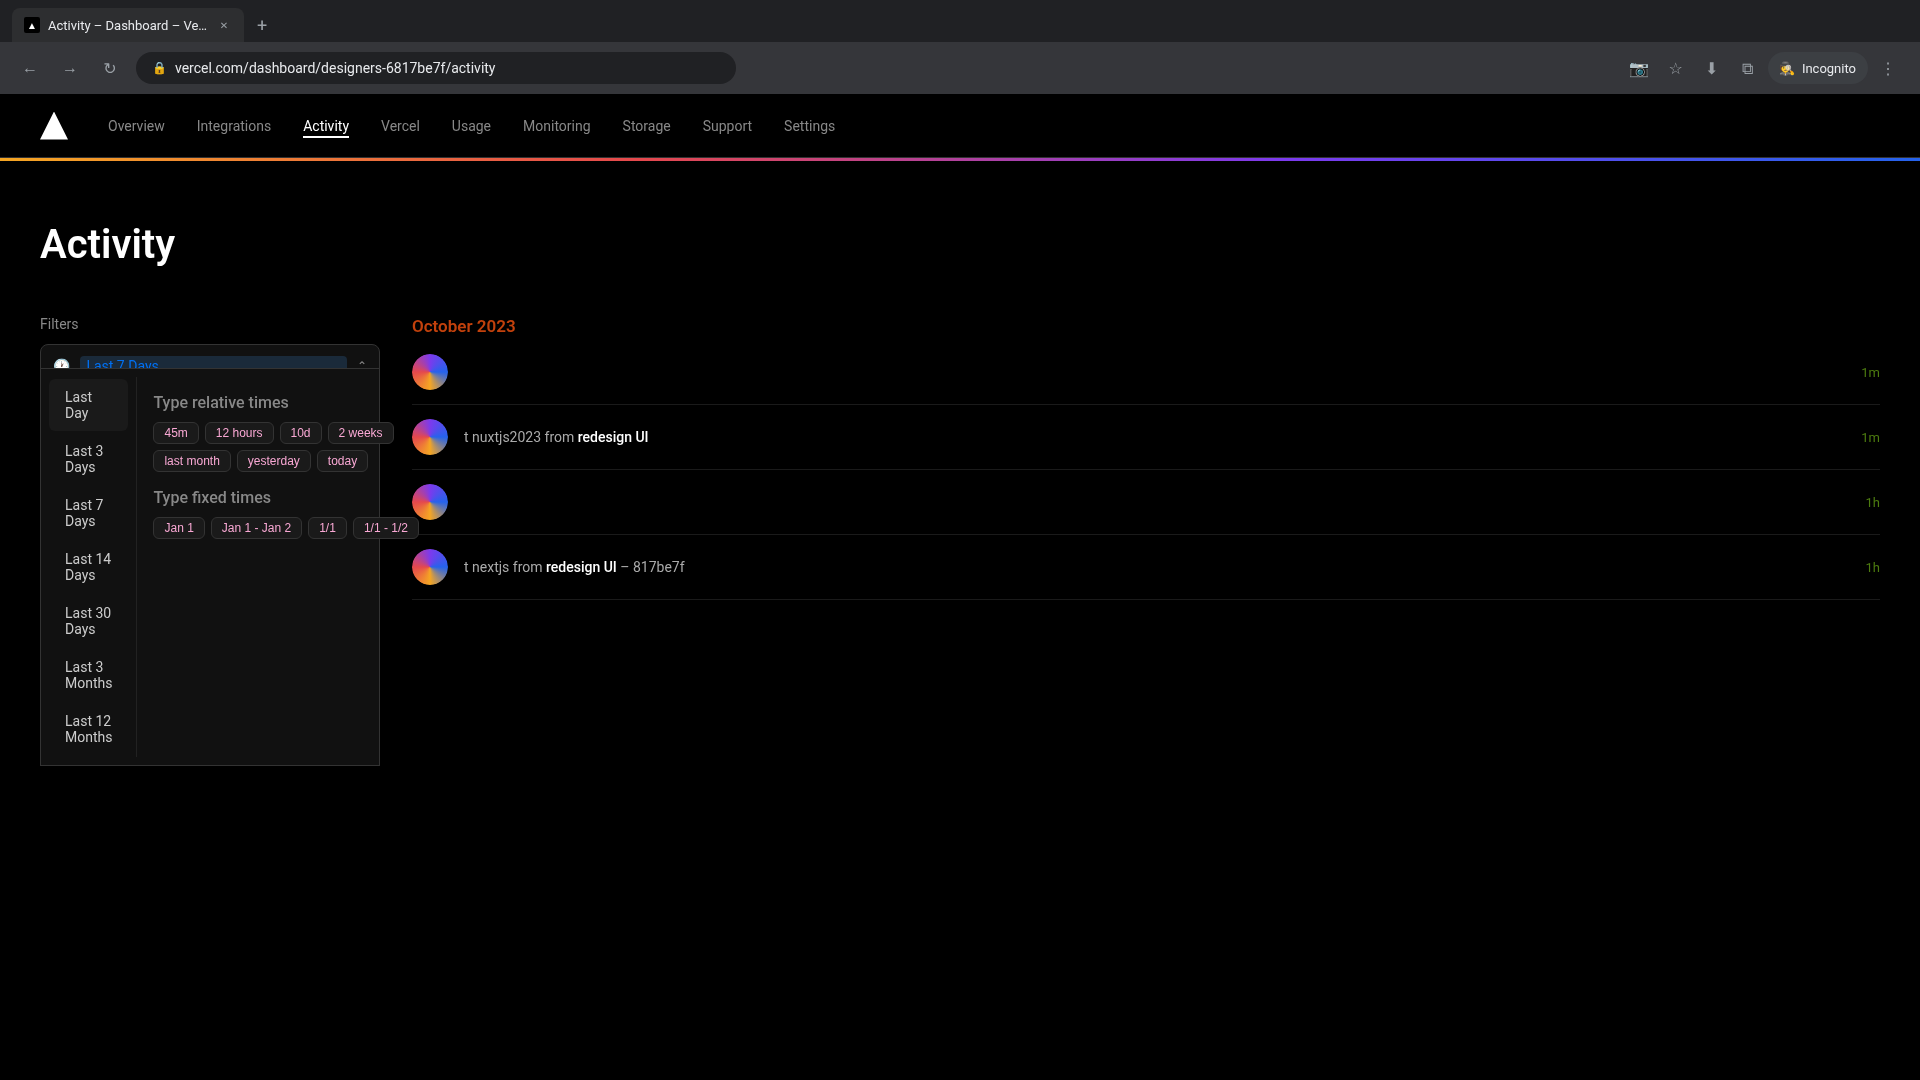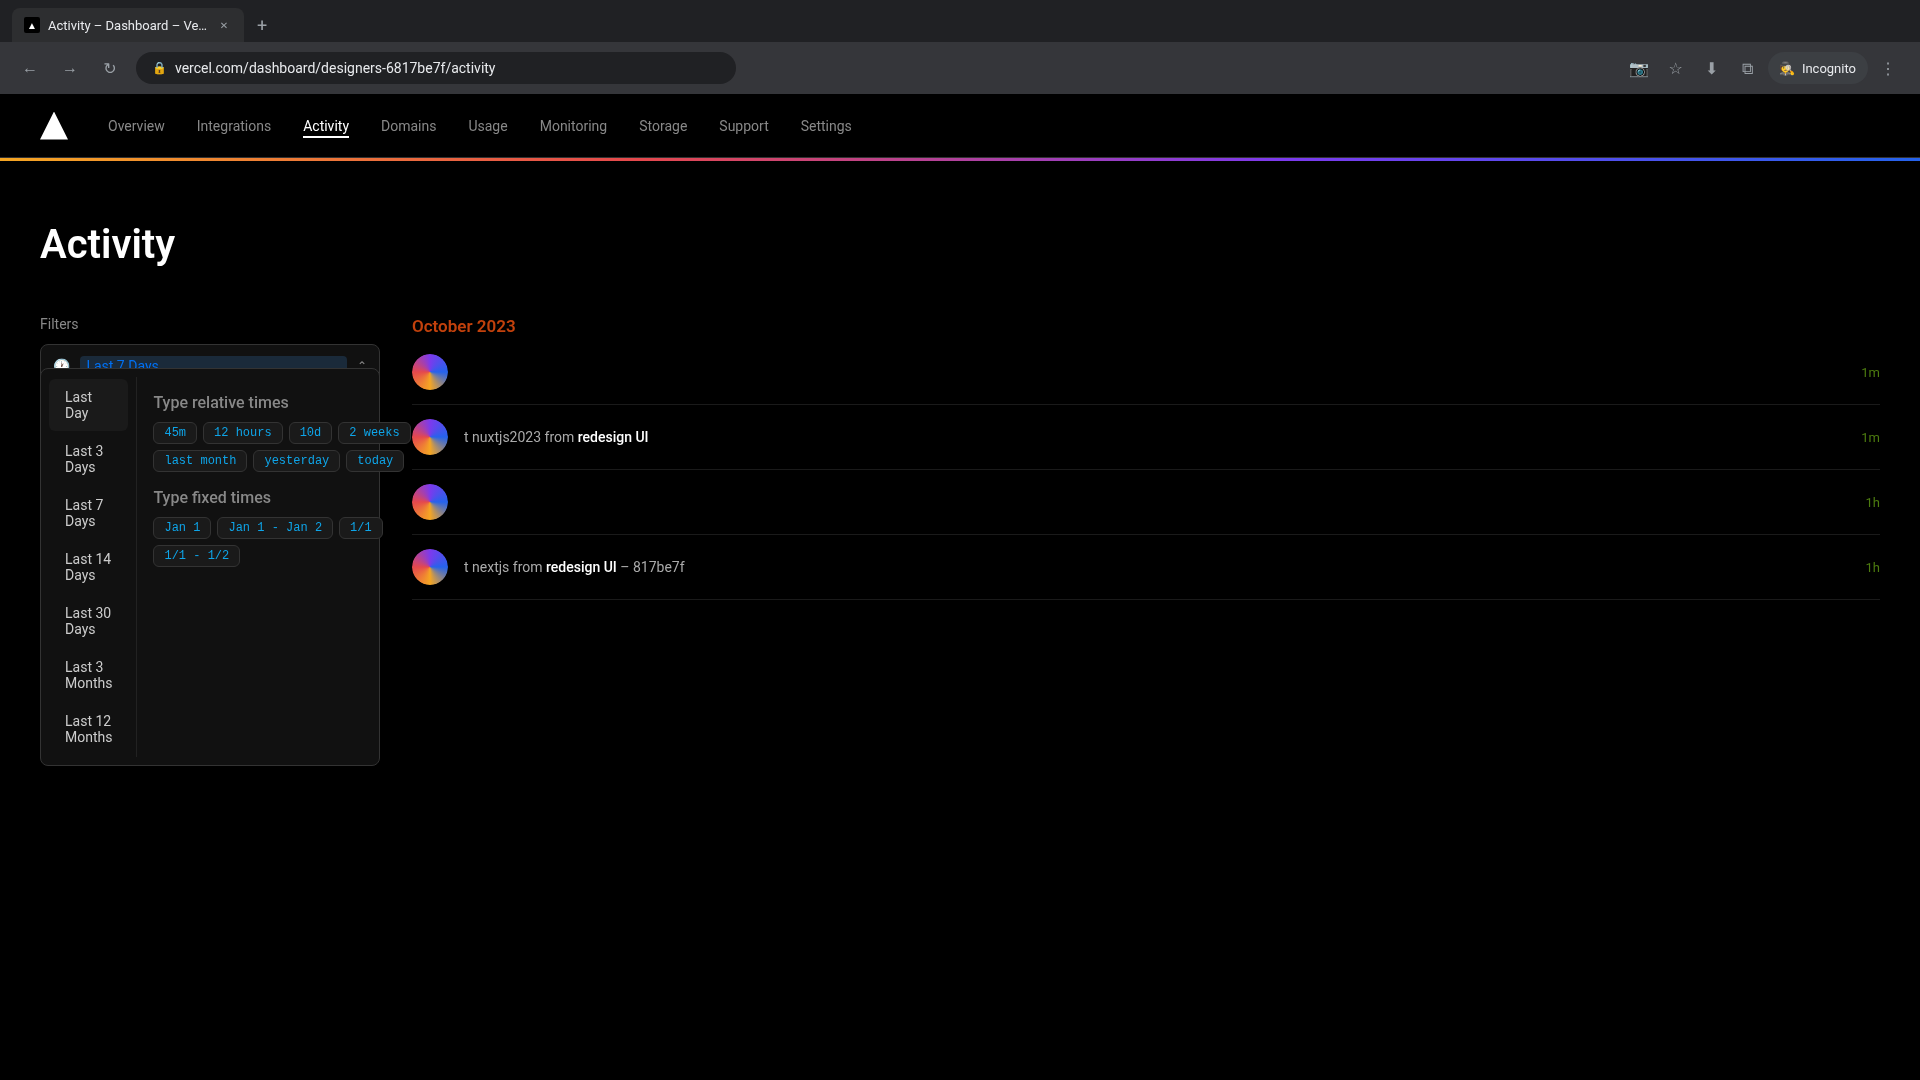--- a/index.html
+++ b/index.html
@@ -223,21 +223,21 @@
     }
 
     
     .dropdown-panel {
       position: absolute;
       top: 52px;
       left: 0;
       right: 0;
       background: #111;
       border: 1px solid #333;
-      border-radius: 8px;
+      border-radius: 0;
       z-index: 100;
       padding: 8px 0;
       display: flex;
       gap: 0;
     }
     .dropdown-list {
       width: 320px;
       border-right: 1px solid #222;
     }
     .dropdown-item {
@@ -268,23 +268,23 @@
       flex-wrap: wrap;
       gap: 6px;
       margin-bottom: 16px;
     }
     .helper-chip {
       background: #1a1a1a;
       border: 1px solid #333;
       border-radius: 6px;
       padding: 3px 10px;
       font-size: 12px;
-      color: #0ea5e9;
-      cursor: pointer;
-      font-family: Liberation Mono, monospace;
+      color: #f9a8d4;
+      cursor: pointer;
+      font-family: Liberation Sans, sans-serif;
     }
 
     
     .activity-feed {
       flex: 1;
     }
     .month-label {
       font-size: 17px;
       font-weight: 600;
       color: #c2410c;
@@ -365,21 +365,21 @@
   </div>
 </div>
 
 <div class="page-content">
 
   <nav class="top-nav">
     <div class="vercel-logo"></div>
     <a class="nav-link">Overview</a>
     <a class="nav-link">Integrations</a>
     <a class="nav-link active">Activity</a>
-    <a class="nav-link">Domains</a>
+    <a class="nav-link">Vercel</a>
     <a class="nav-link">Usage</a>
     <a class="nav-link">Monitoring</a>
     <a class="nav-link">Storage</a>
     <a class="nav-link">Support</a>
     <a class="nav-link">Settings</a>
   </nav>
   <div class="gradient-bar"></div>
 
   <div class="main-area">
     <h1 class="page-title">Activity</h1>

